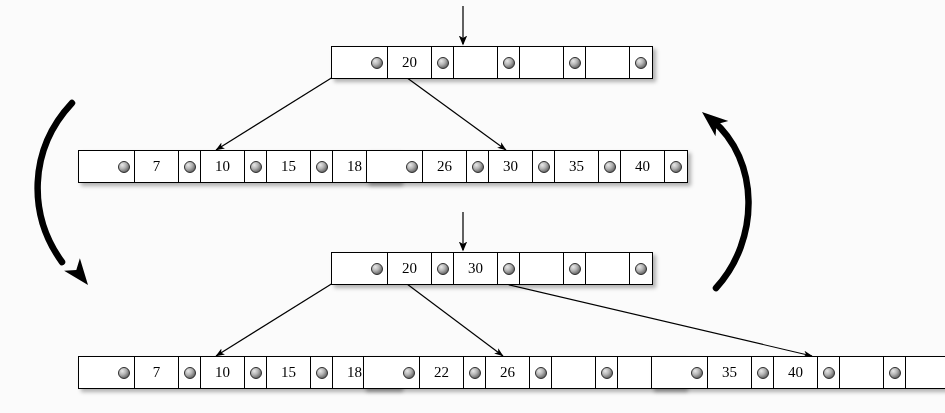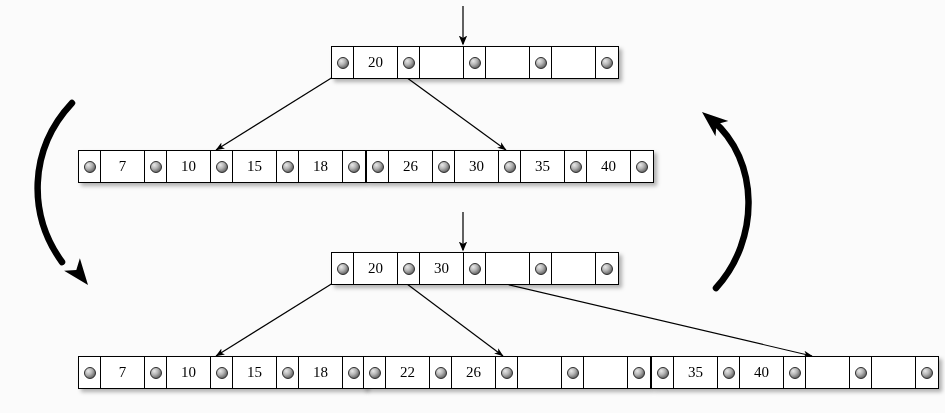--- a/index.html
+++ b/index.html
@@ -14,20 +14,21 @@
 
   
   .node{
     position:absolute;
     display:flex;
     background:#ffffff;
     border:1.4px solid #000000;
     box-sizing:border-box;
     box-shadow:3px 3px 4px rgba(0,0,0,0.30);
     height:33px;
+    padding-left:34px;
   }
   .cell{
     box-sizing:border-box;
     border-right:1.4px solid #000000;
     display:flex;
     align-items:center;
     justify-content:center;
     height:100%;
     position:relative;
   }

